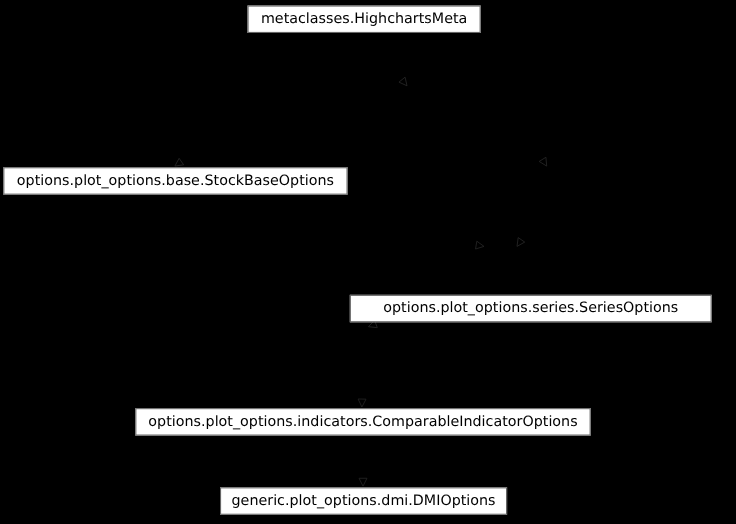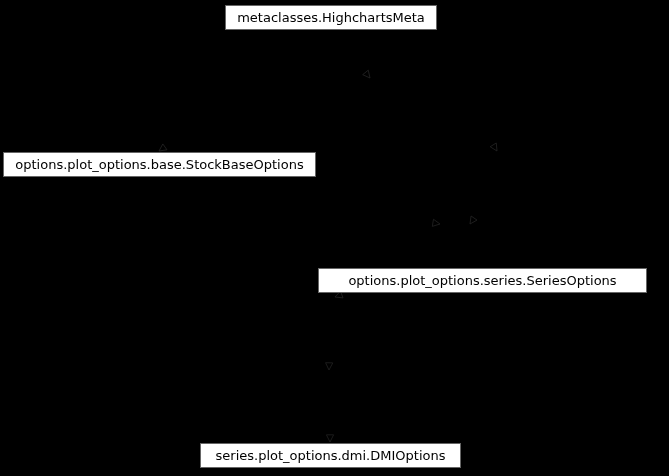--- a/index.html
+++ b/index.html
@@ -71,18 +71,21 @@
   <div class="node" style="left:3px; top:152px; width:313px; height:25px;">
     <span>options.plot_options.base.StockBaseOptions</span>
   </div>
 
 
   <div class="node" style="left:318px; top:225px; width:329px; height:25px;margin-top:43px;">
     <span>options.plot_options.series.SeriesOptions</span>
   </div>
 
 
+  <div class="node" style="left:123px; top:371px; width:414px; height:25px;">
+    <span>options.plot_options.indicators.ComparableIndicatorOptions</span>
+  </div>
 
   <div class="node" style="left:200px; top:443px; width:261px; height:25px;">
-    <span>series.plot_options.dmi.DMIOptions</span>
+    <span>generic.plot_options.dmi.DMIOptions</span>
   </div>
 
 </div>
 
 </body></html>

